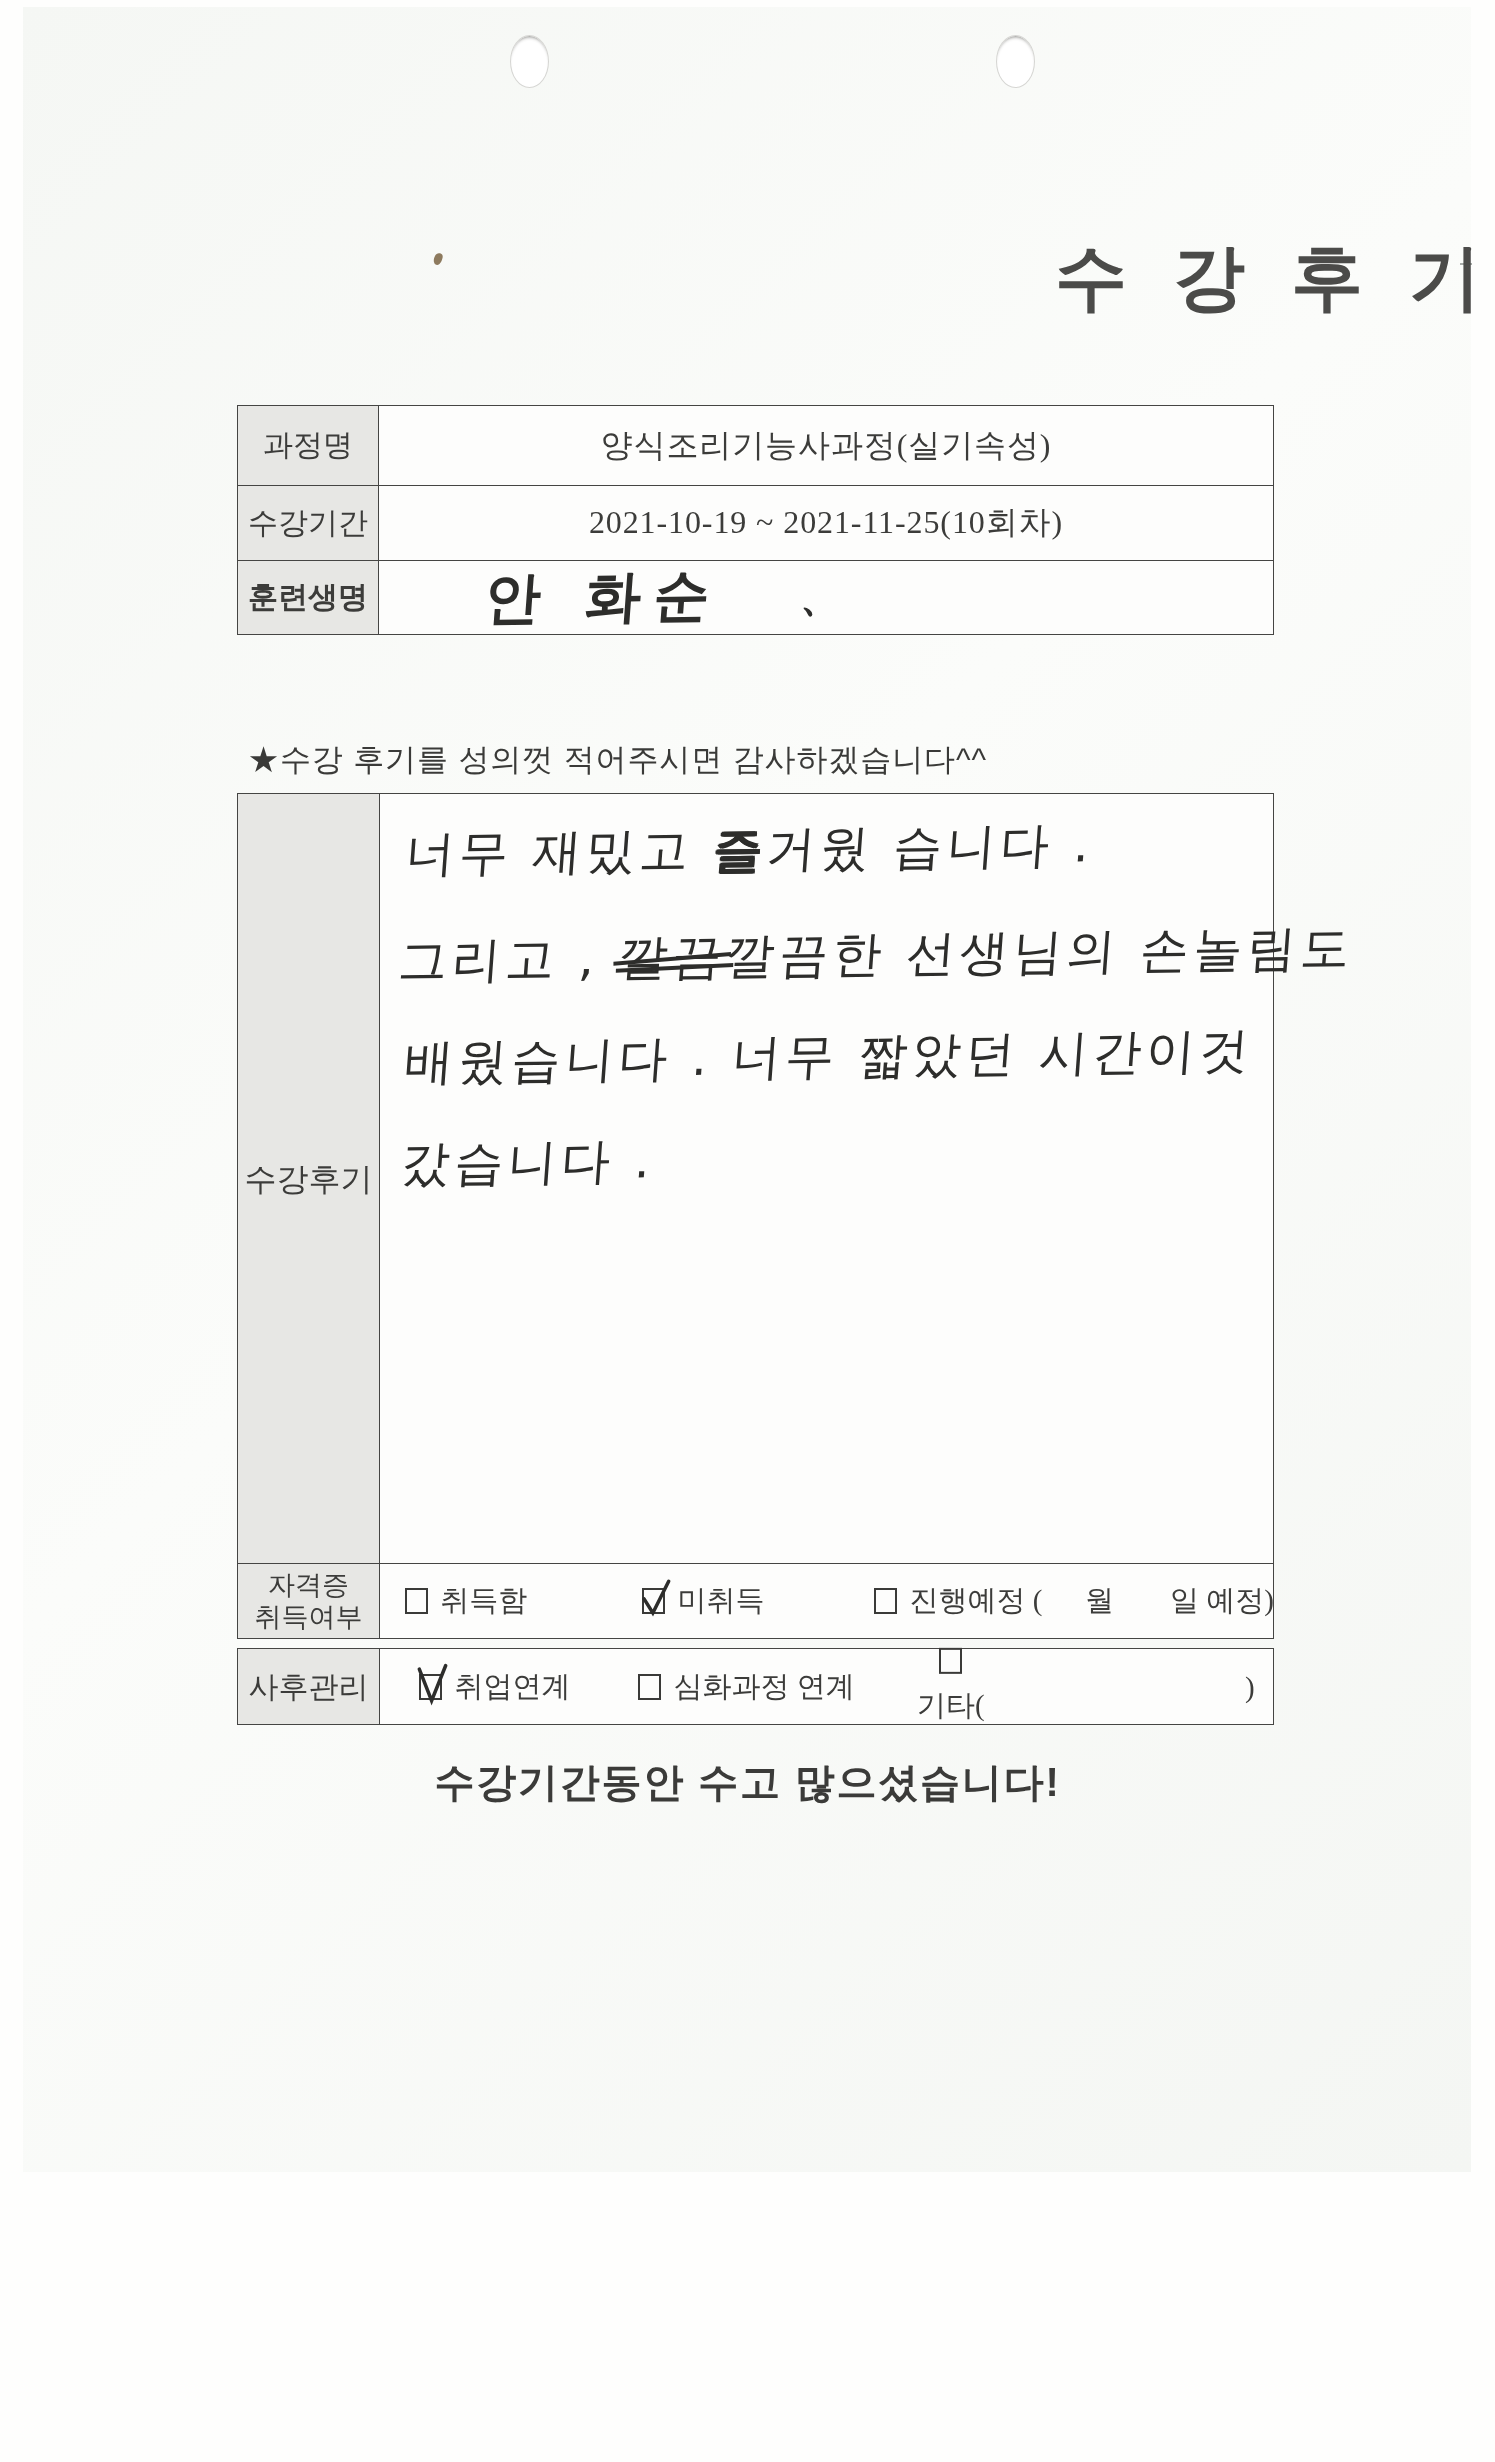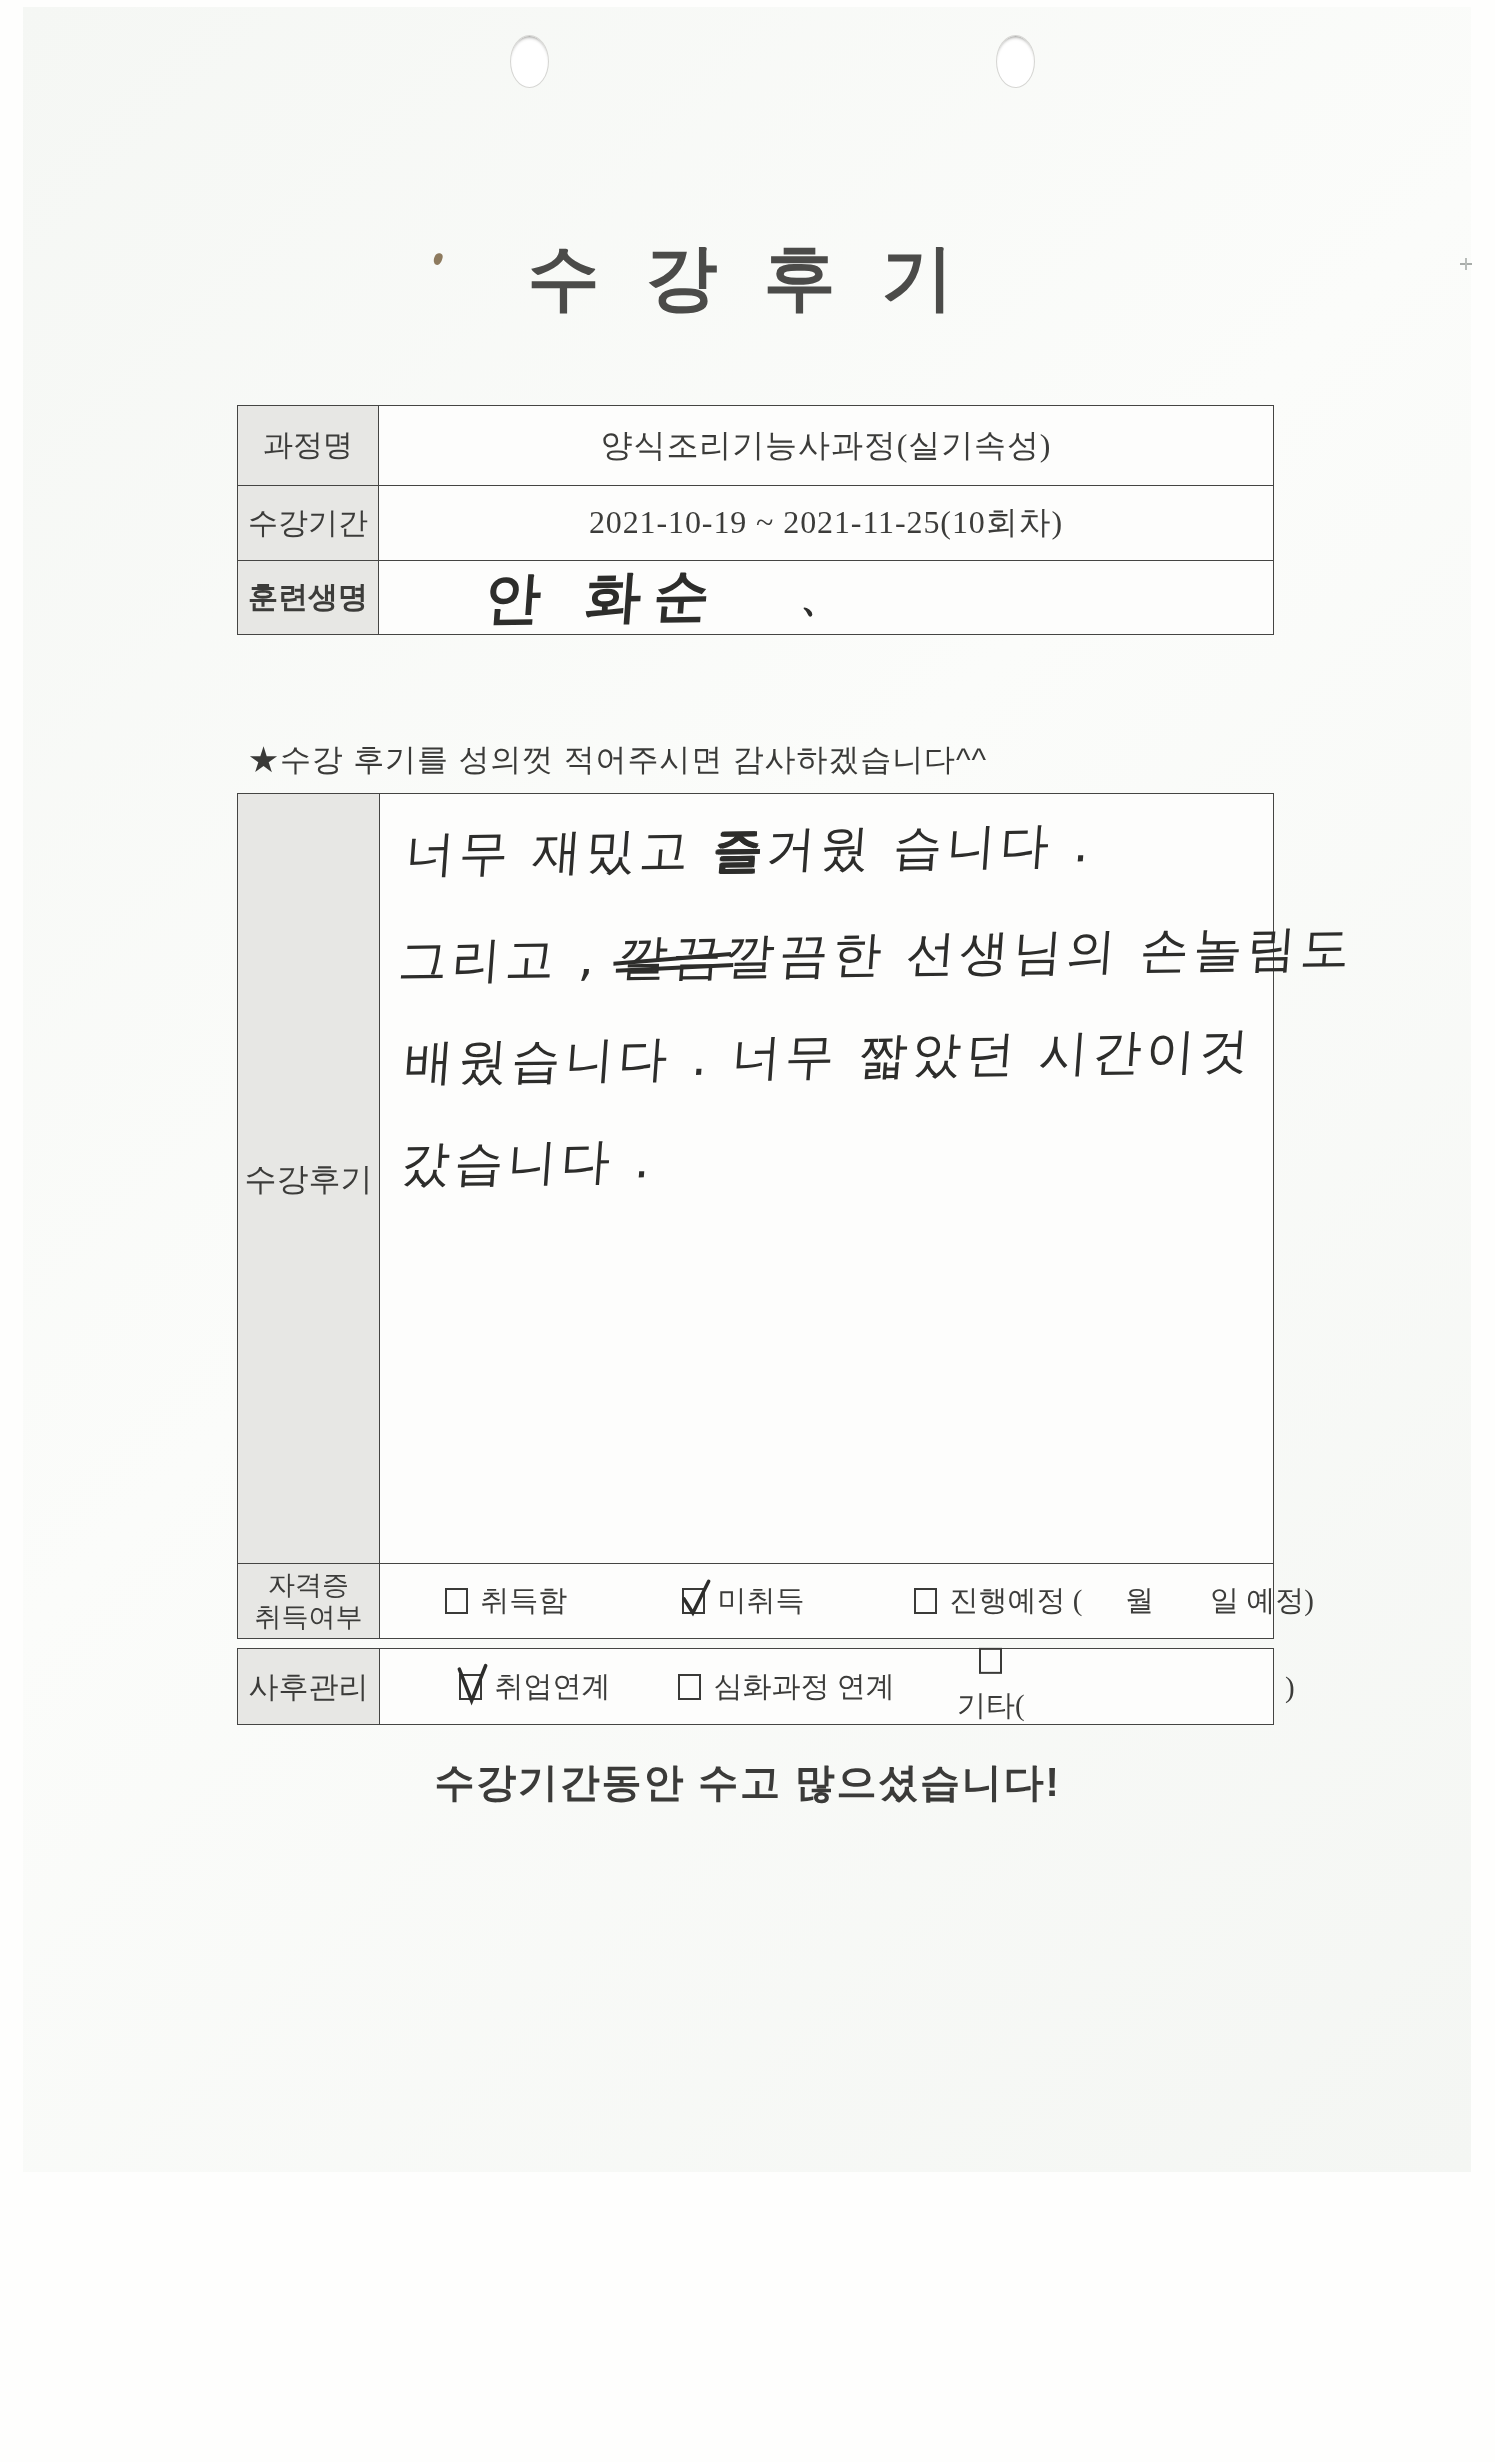--- a/index.html
+++ b/index.html
@@ -7,21 +7,21 @@
           font-family:"Liberation Serif",serif;}
   
   .paper{position:absolute;left:23px;top:7px;width:1448px;height:2165px;
          background:linear-gradient(135deg,#f5f7f4 0%,#fbfcfa 45%,#f4f6f3 100%);}
   
   .hole{position:absolute;width:37px;height:51px;border-radius:50%;background:#ffffff;
         border:1.8px solid #d6d6d3;box-shadow:inset 0 3.5px 3.5px -2.6px #8f8f8c;}
   .hole.h1{left:510px;top:35px;}
   .hole.h2{left:996px;top:35px;}
   
-  .title{position:absolute;left:0;top:230px;width:1495px;text-align:center;
+  .title{position:absolute;left:0;top:230px;width:1495px;text-align:right;
          font-weight:bold;font-size:72px;letter-spacing:14px;color:#4b4b49;}
   
   .info{position:absolute;left:237px;top:405px;width:1035px;border:1.8px solid #454543;
         display:grid;grid-template-columns:141px auto;grid-template-rows:80px 75px 73px;
         background:#fdfdfc;}
   .cell{display:flex;align-items:center;justify-content:center;color:#3c3c3a;}
   .info .lbl{background:#e7e7e4;border-right:1.8px solid #454543;border-bottom:1.8px solid #454543;
              font-size:30px;}
   .info .val{border-bottom:1.8px solid #454543;font-size:32px;letter-spacing:0.9px;}
   .info .lbl.last,.info .val.last{border-bottom:none;font-weight:bold;}
@@ -46,21 +46,21 @@
   .hl3{left:24.6px;top:230px;}
   .hl4{left:21px;top:336px;}
   .struck{position:relative;display:inline-block;}
   .struck::after{content:"";position:absolute;left:-5.3px;right:-5.3px;top:48%;height:4.4px;
                  background:#2d2d2b;transform:rotate(-4deg);}
   .struck::before{content:"";position:absolute;left:-1.8px;right:-8.8px;top:62%;height:3.5px;
                   background:#2d2d2b;transform:rotate(-2deg);}
   .overwrite{text-shadow:1.8px 0 #2d2d2b,0 1.8px #2d2d2b,1.8px 1.8px #2d2d2b,-0.9px 0.9px #2d2d2b;}
   
   .chkrow{position:absolute;left:237px;width:1035px;border:1.8px solid #454543;
-          display:flex;background:#fdfdfc;gap:40px;}
+          display:flex;background:#fdfdfc;}
   .cert{top:1563px;height:74px;}
   .follow{top:1648px;height:75px;}
   .chkrow .lbl{width:141px;background:#e7e7e4;border-right:1.8px solid #454543;
                display:flex;flex-direction:column;align-items:center;justify-content:center;
                line-height:1.2;color:#3c3c3a;}
   .cert .lbl{font-size:27px;}
   .follow .lbl{font-size:30px;}
   .opts{position:relative;flex:1;font-size:29px;color:#3c3c3a;}
   .opt{position:absolute;top:50%;transform:translateY(-50%);display:flex;align-items:center;gap:12.3px;white-space:nowrap;text-align:center;}
   .box{position:relative;width:19.3px;height:22px;border:2.6px solid #3a3a38;flex:0 0 auto;}

